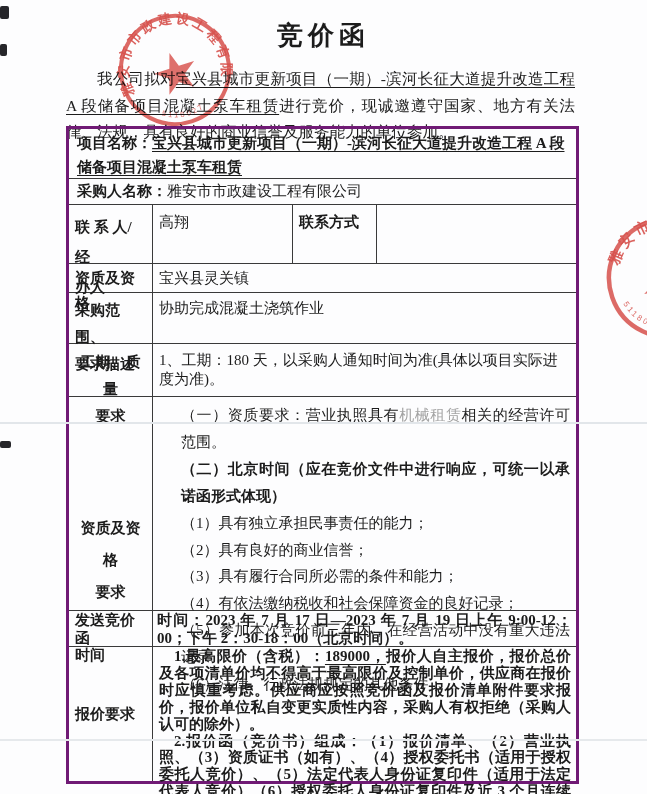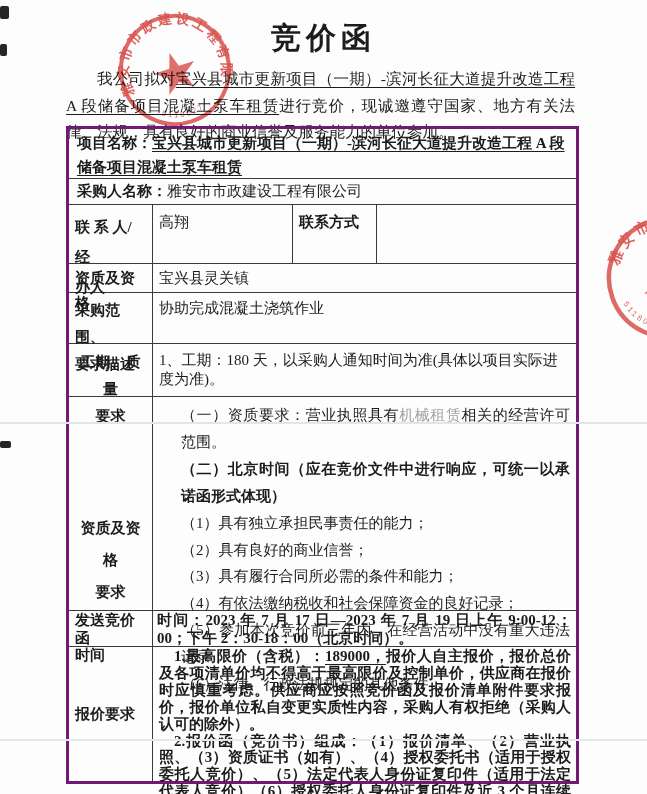--- a/index.html
+++ b/index.html
@@ -3,21 +3,21 @@
 <meta charset="utf-8">
 <style>
   html,body{margin:0;padding:0;background:#ffffff;}
   .page{
     position:relative; width:647px; height:794px; overflow:hidden;
     background:#fdfdfe; color:#1c1c1c;
     font-family:"Liberation Serif","DejaVu Serif",serif;
   }
   .title{
     position:absolute; top:18px; left:0; width:647px;
-    text-align:center; font-size:30px; font-weight:bold; letter-spacing:5px;
+    text-align:center; font-size:26px; font-weight:bold; letter-spacing:5px;
   }
   .intro{
     position:absolute; top:66px; left:66px; width:509px;
     font-size:15.5px; line-height:26.5px; text-align:justify; text-indent:2em;
     margin:0;
   }
   .ul{text-decoration:underline; text-underline-offset:3px; text-decoration-thickness:1px;}
   .b{font-weight:bold;}
   .gray{color:#a3a3a3;}
 

